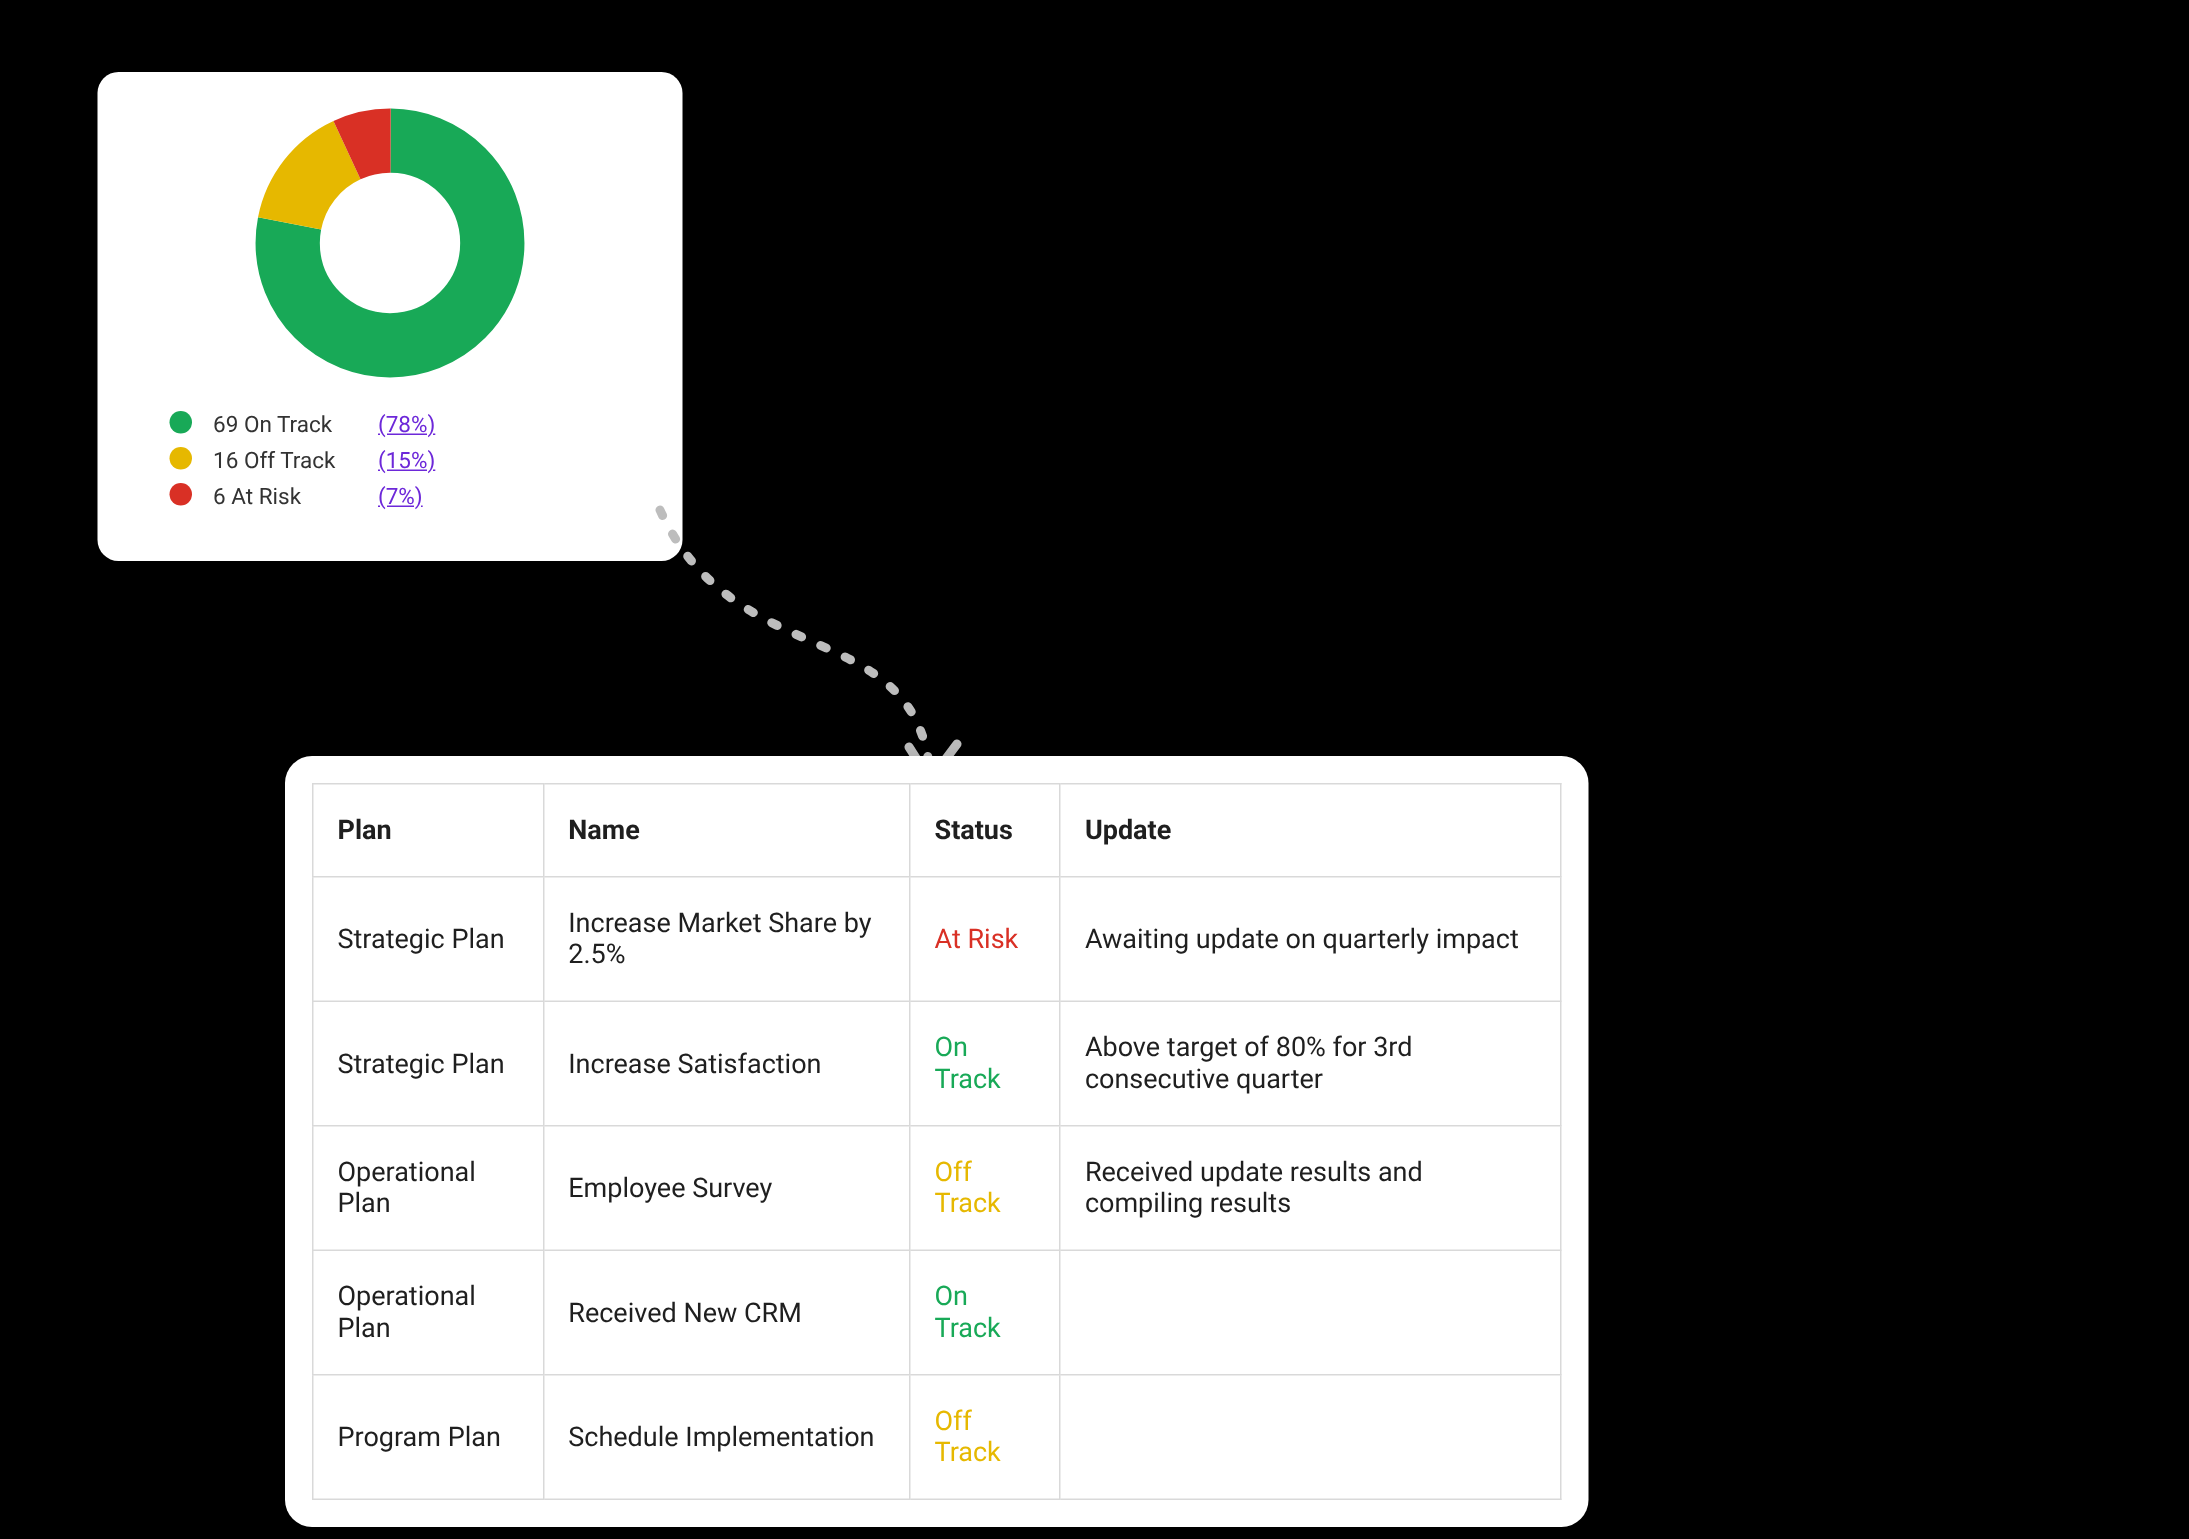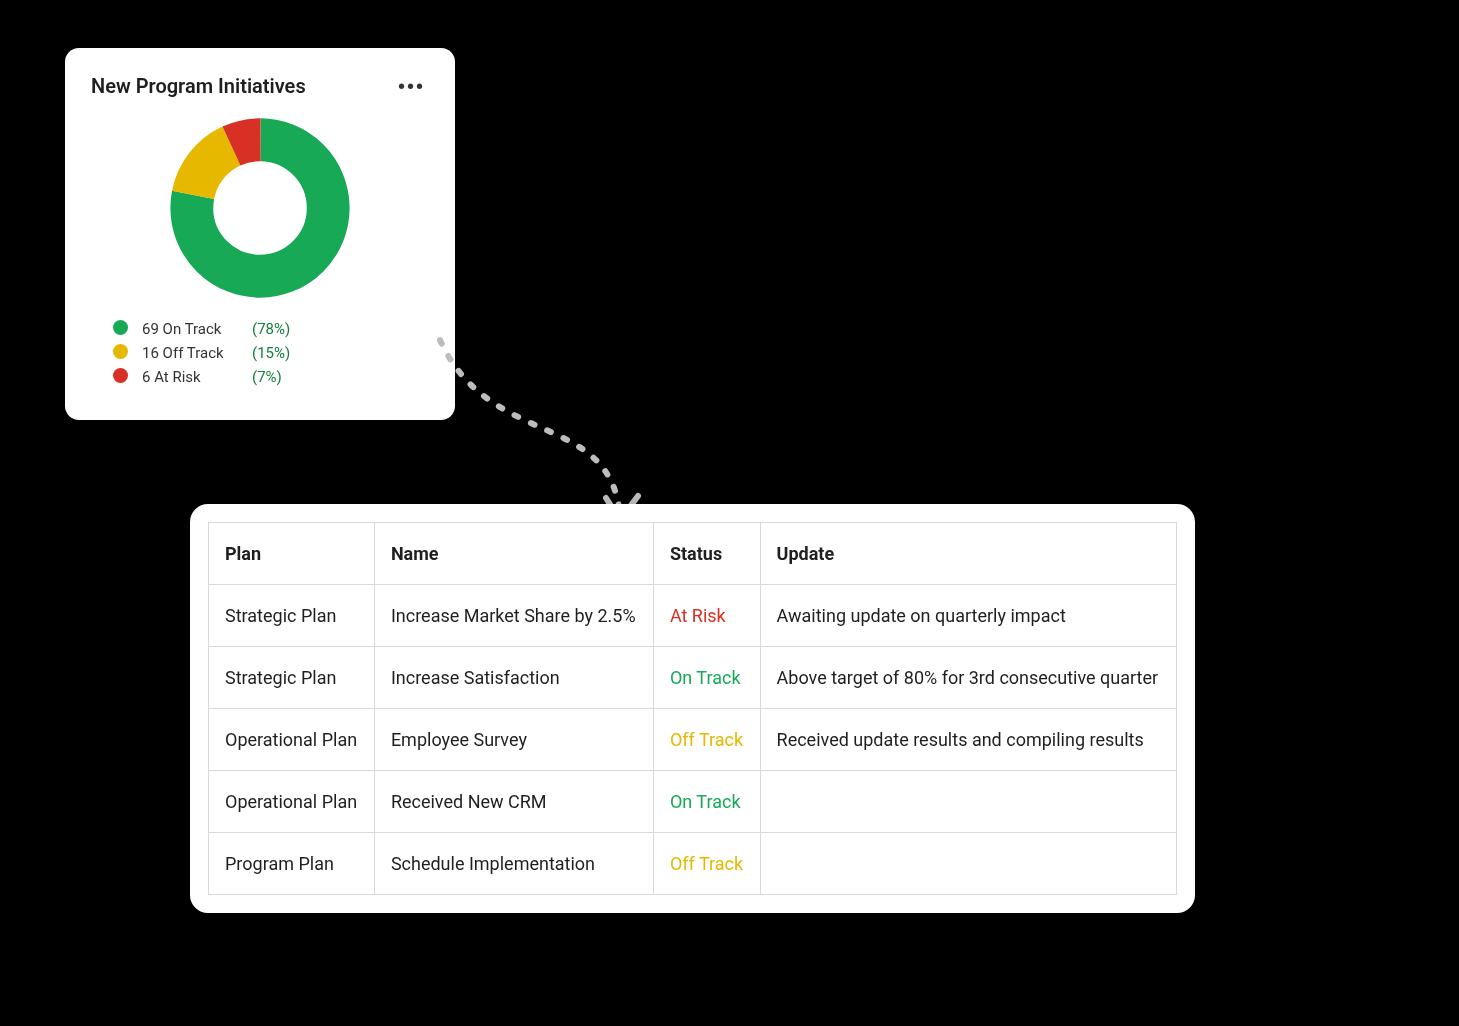--- a/index.html
+++ b/index.html
@@ -67,39 +67,40 @@
     width: 15px;
     height: 15px;
     border-radius: 50%;
     margin-right: 14px;
     flex-shrink: 0;
   }
   .legend-label {
     width: 110px;
   }
   .legend-pct {
-    color: #15803d;
+    color: #6d28d9;
+    text-decoration: underline;
   }
 
   
   .connector {
     position: absolute;
     left: 430px;
     top: 330px;
     width: 260px;
     height: 220px;
     pointer-events: none;
   }
 
   
   .panel {
     position: absolute;
     left: 190px;
     top: 504px;
-    width: 1005px;
+    width: 869px;
     background: #fff;
     border-radius: 18px;
     box-shadow: 0 6px 20px rgba(0,0,0,.2);
     padding: 18px;
   }
   table {
     width: 100%;
     border-collapse: collapse;
     font-size: 18px;
     color: #1f1f1f;
@@ -117,24 +118,20 @@
     font-weight: 400;
   }
   .status-on  { color: #18a957; }
   .status-off { color: #e6b800; }
   .status-risk{ color: #d93025; }
 </style>
 </head>
 <body>
 
 <div class="card">
-  <div class="card-header">
-    <div class="card-title">New Program Initiatives</div>
-    <button class="more-btn">•••</button>
-  </div>
 
   <div class="donut-wrap">
     <svg class="donut" viewBox="0 0 42 42">
 
       <circle cx="21" cy="21" r="15.915" fill="transparent" stroke="#18a957" stroke-width="10" stroke-dasharray="78 22" stroke-dashoffset="25"></circle>
 
       <circle cx="21" cy="21" r="15.915" fill="transparent" stroke="#e6b800" stroke-width="10" stroke-dasharray="15 85" stroke-dashoffset="47"></circle>
 
       <circle cx="21" cy="21" r="15.915" fill="transparent" stroke="#d93025" stroke-width="10" stroke-dasharray="7 93" stroke-dashoffset="32"></circle>
     </svg>

